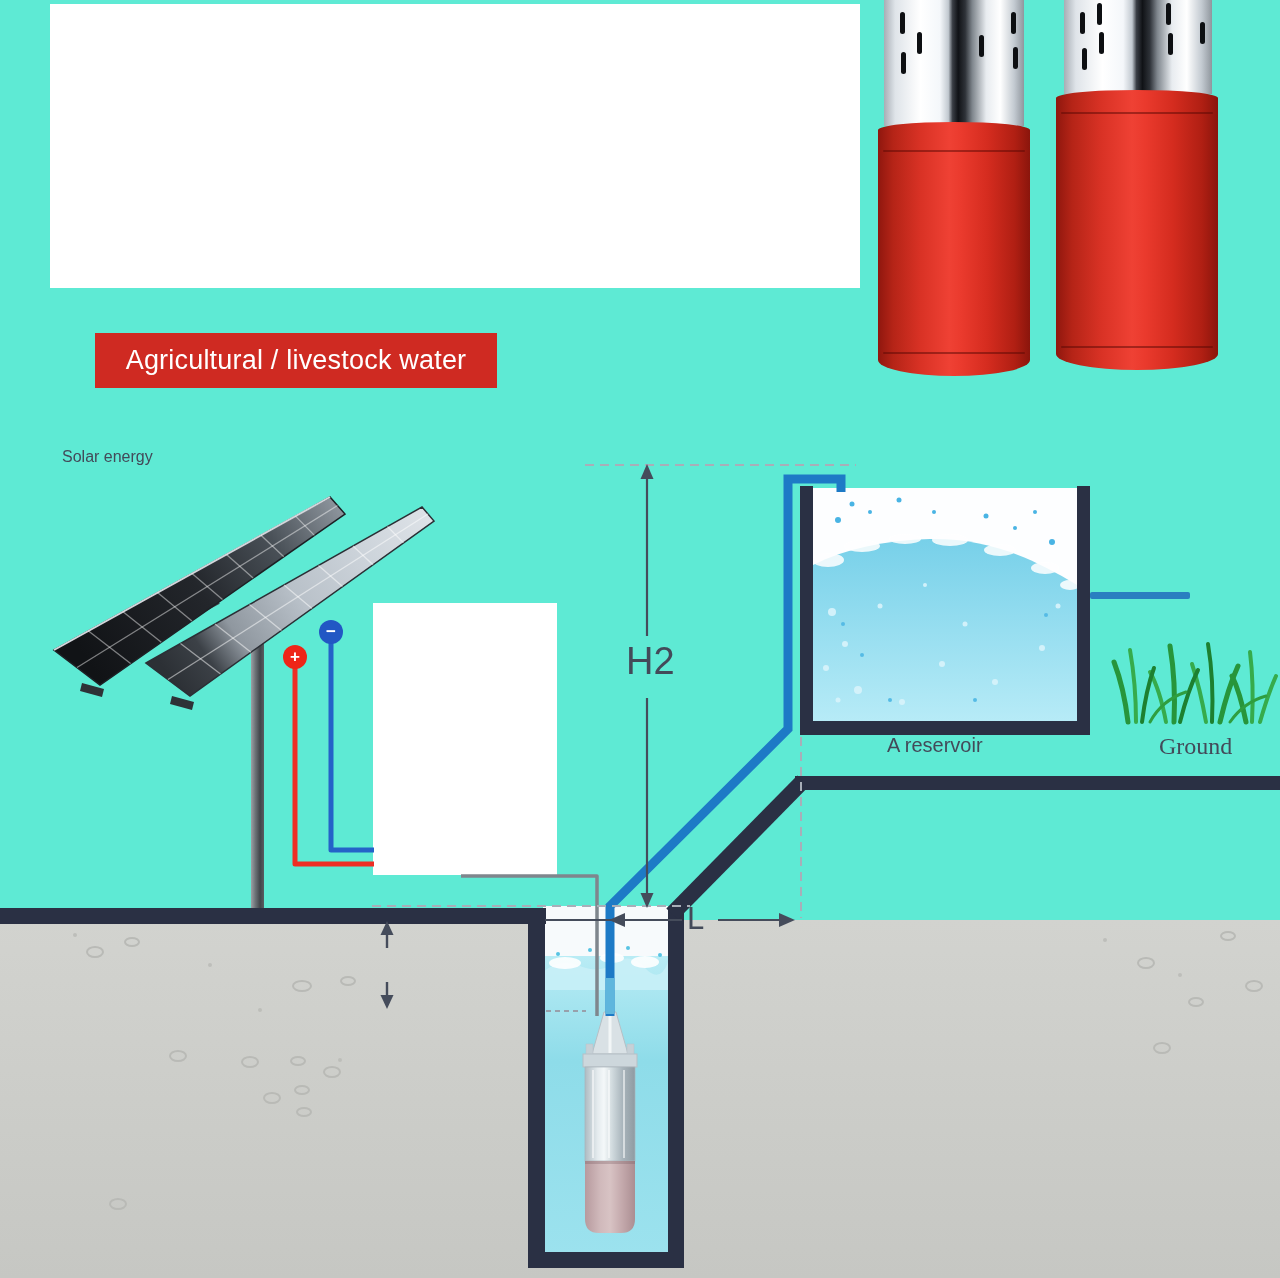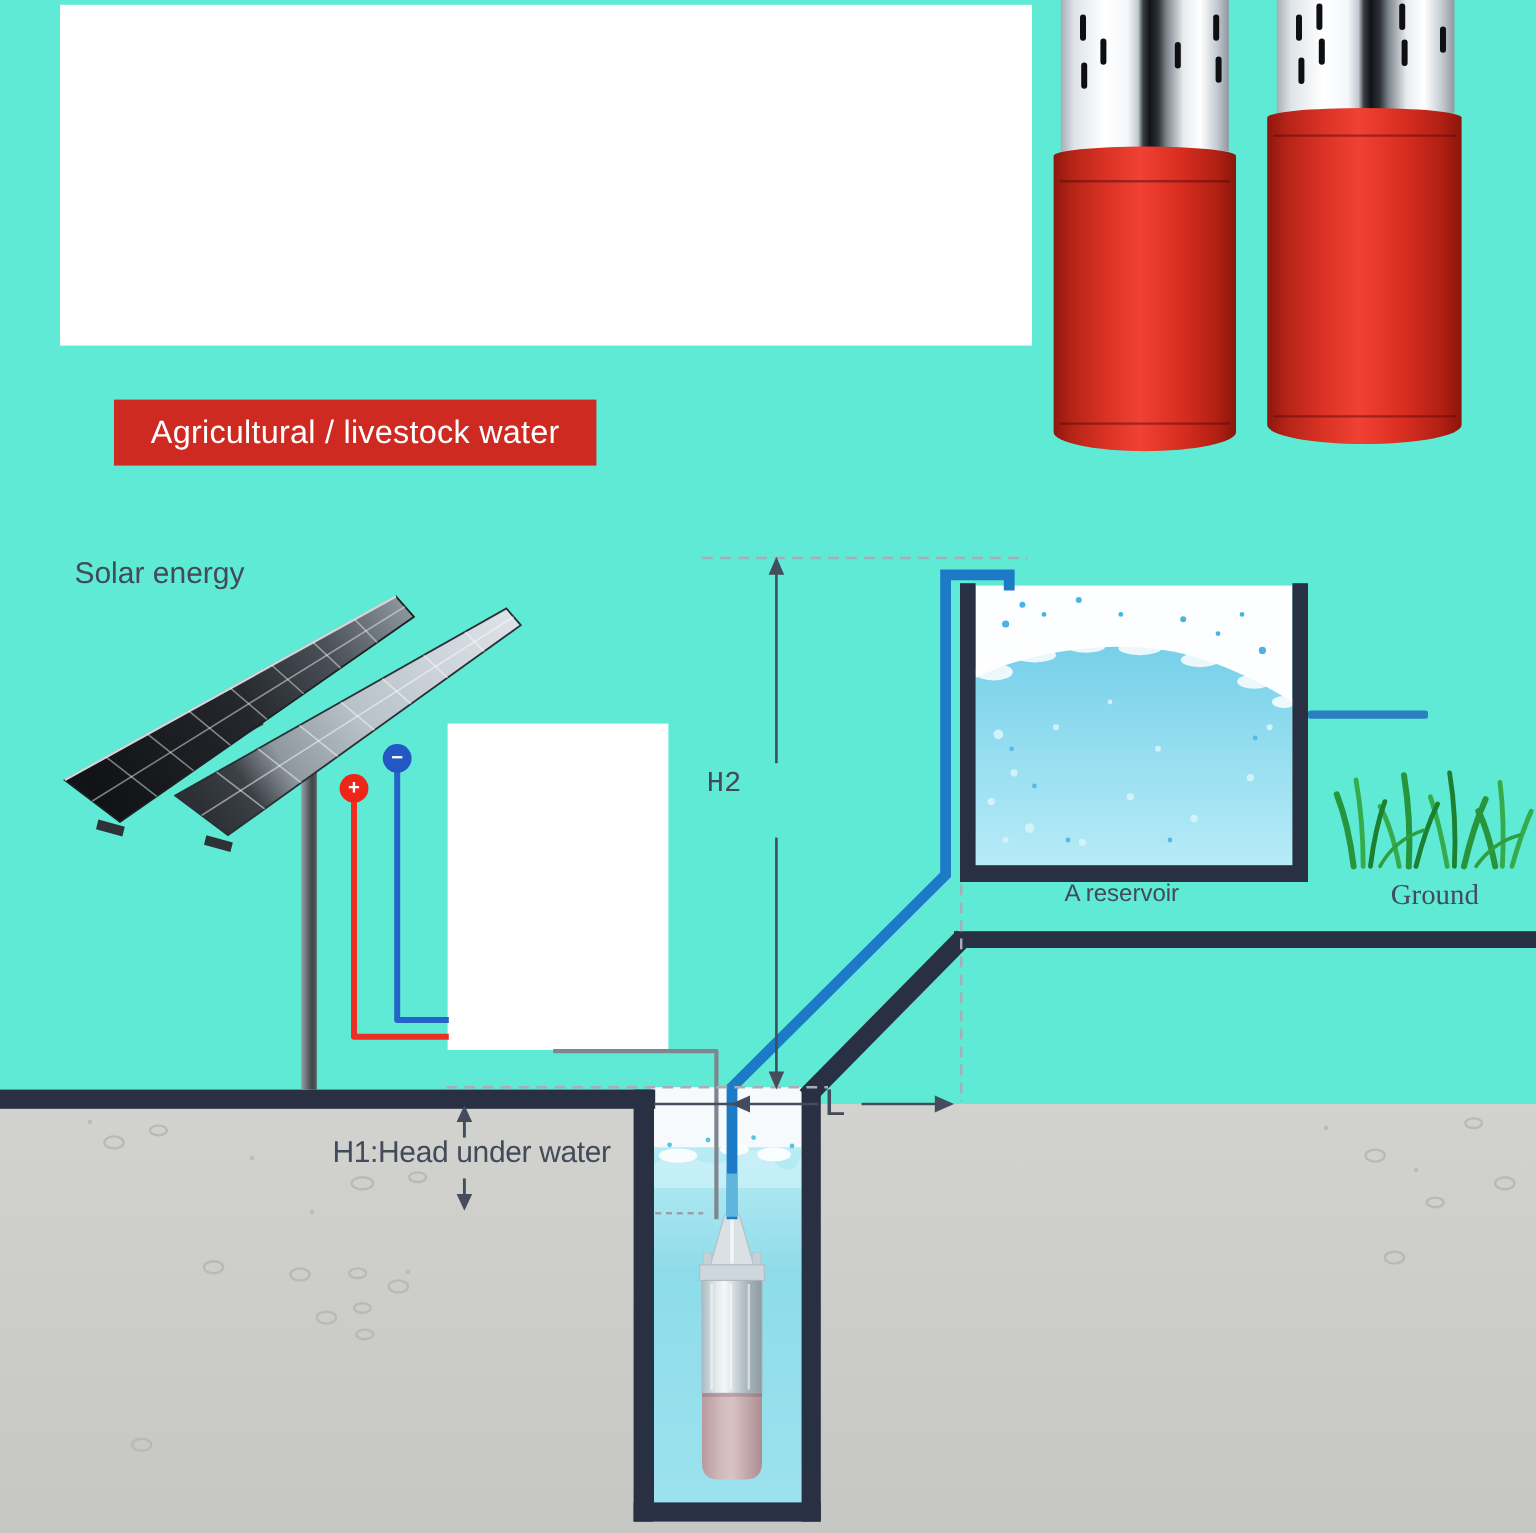--- a/index.html
+++ b/index.html
@@ -27,22 +27,22 @@
   .redbody{
     background:linear-gradient(90deg,#8f170e 0%,#b52417 10%,#d93225 28%,#ef4134 47%,
       #ea3a2d 55%,#d52c1f 72%,#b01f13 90%,#8a150c 100%);
   }
   .slot{position:absolute;width:5px;background:#0d0f12;border-radius:3px;}
   .groove{position:absolute;left:3%;right:3%;height:2px;background:rgba(90,8,4,.5);border-radius:2px;}
   
   svg.overlay{position:absolute;left:0;top:0;}
   
   .lbl{position:absolute;color:#434a59;white-space:nowrap;}
-  .lbl-solar{left:62px;top:464px;font-size:25px;}
-  .lbl-h2{left:589px;top:640px;font-size:24px;font-family:Liberation Mono, monospace;}
+  .lbl-solar{left:62px;top:448px;font-size:16px;}
+  .lbl-h2{left:626px;top:640px;font-size:38px;}
   .lbl-l{left:687px;top:901px;font-size:31px;}
   .lbl-h1{left:277px;top:946px;font-size:25px;letter-spacing:-.3px;}
   .lbl-res{left:887px;top:734px;font-size:20px;}
   .lbl-ground{left:1159px;top:733px;font-size:24px;font-family:Liberation Serif, serif;}
   
   .terminal{
     position:absolute;width:24px;height:24px;border-radius:50%;
     color:#fff;font-size:17px;font-weight:bold;text-align:center;line-height:23px;
   }
   .terminal-pos{left:283px;top:645px;background:#ee2518;}
@@ -364,20 +364,19 @@
       <g stroke="#2f9e3f" stroke-width="3">
         <path d="M1150,722 Q1162,700 1186,692"></path>
           <path d="M1230,722 Q1244,702 1266,696"></path>
       </g>
     </g>
   </svg>
 
   <div class="lbl lbl-solar">Solar energy</div>
   <div class="lbl lbl-h2">H2</div>
   <div class="lbl lbl-l">L</div>
-  <div class="lbl lbl-h1">H1:Head under water</div>
   <div class="lbl lbl-res">A reservoir</div>
   <div class="lbl lbl-ground">Ground</div>
 
   <div class="terminal terminal-pos">+</div>
   <div class="terminal terminal-neg">−</div>
 
 </div>
 
 </body></html>

